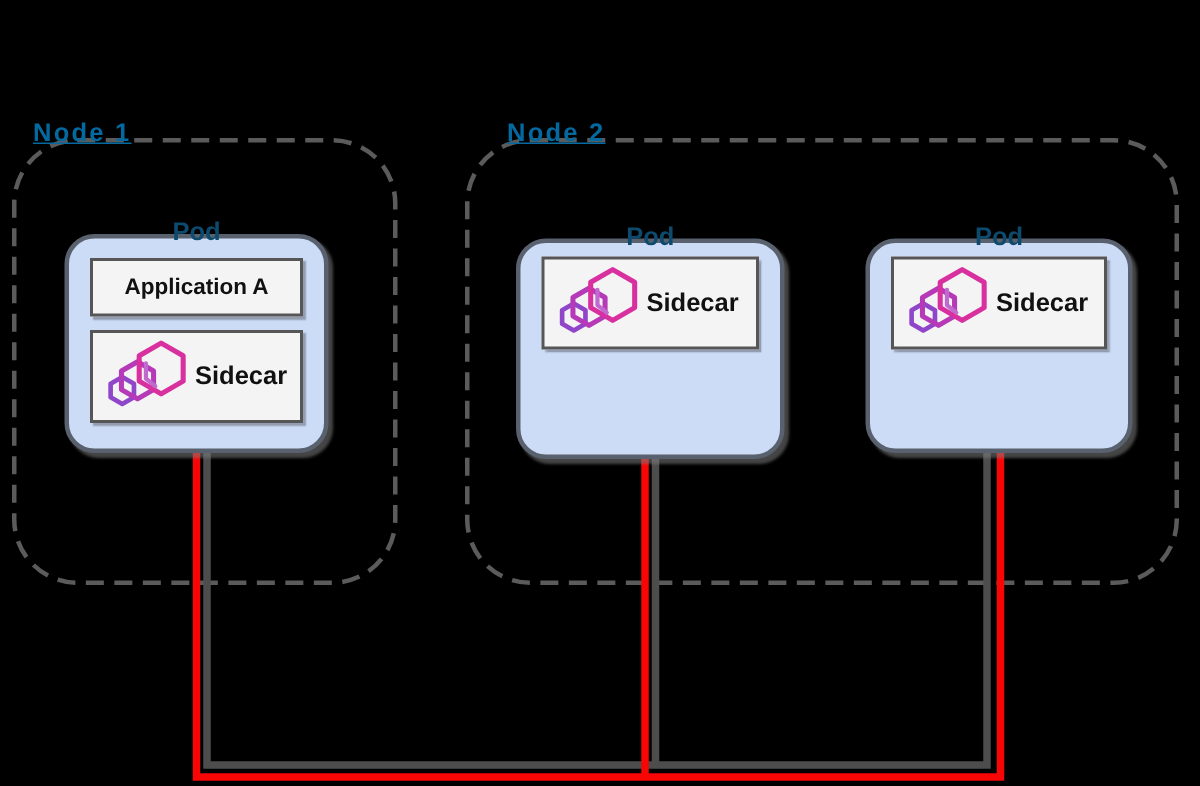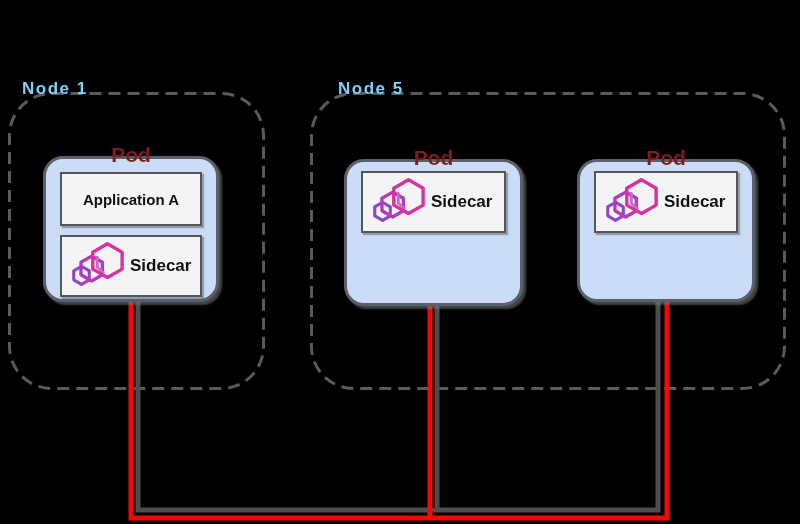--- a/index.html
+++ b/index.html
@@ -3,37 +3,37 @@
 <meta charset="utf-8">
 <style>
   html,body{margin:0;padding:0;background:#000;}
   .canvas{
     position:relative;width:800px;height:524px;background:#000;
     font-family:"Liberation Sans", sans-serif;overflow:hidden;
   }
   .overlay-svg{position:absolute;left:0;top:0;width:800px;height:524px;}
   .node-label{
     position:absolute;font-weight:bold;font-size:17px;line-height:17px;
-    color:#7dd3fc;letter-spacing:1.5px;white-space:nowrap;
+    color:#0369a1;letter-spacing:1.5px;white-space:nowrap;text-decoration:underline;
   }
   .pod{
     position:absolute;background:#cddcf6;border:3px solid #59616e;border-radius:20px;
     box-shadow:3px 3px 2px rgba(125,125,125,0.55);
     box-sizing:border-box;padding:0 14px;
   }
   .pod-label{
     position:absolute;left:0;right:0;text-align:center;top:-13px;height:17px;
-    font-weight:bold;font-size:21px;line-height:17px;color:#7f1d1d;
+    font-weight:bold;font-size:17px;line-height:17px;color:#0c4a6e;
   }
   .inner-box{
     background:#f4f4f4;border:2px solid #565656;box-sizing:border-box;
     box-shadow:2px 2px 1px rgba(40,40,50,0.35);
     display:flex;align-items:center;justify-content:center;
   }
-  .app-box{margin-top:13px;height:54px;}
+  .app-box{margin-top:13px;height:39px;}
   .app-label{font-weight:bold;font-size:15px;color:#111;}
   .sidecar-box{margin-top:9px;height:62px;justify-content:flex-start;}
   .sidecar-icon{margin-left:6px;flex:0 0 auto;}
   .sidecar-label{
     font-weight:bold;font-size:17px;color:#111;flex:1 1 auto;text-align:center;
     padding-right:14px;
   }
 </style>
 </head>
 <body>
@@ -44,21 +44,21 @@
 
     <rect x="9.5" y="93.5" width="254" height="295" rx="42" fill="none" stroke="#5b5b5b" stroke-width="3" stroke-dasharray="12 7"></rect>
     <rect x="311.5" y="93.5" width="473" height="295" rx="42" fill="none" stroke="#5b5b5b" stroke-width="3" stroke-dasharray="12 7"></rect>
 
     <path d="M138 301 L138 510 L658 510 L658 301 M437 304 L437 510" fill="none" stroke="#4d4d4d" stroke-width="5"></path>
 
     <path d="M131 301 L131 518 L667 518 L667 301 M430 304 L430 518" fill="none" stroke="#f80606" stroke-width="5"></path>
   </svg>
 
   <div class="node-label" style="left:22px;top:80px;">Node 1</div>
-  <div class="node-label" style="left:338px;top:80px;">Node 5</div>
+  <div class="node-label" style="left:338px;top:80px;">Node 2</div>
 
   <div class="pod" style="left:43px;top:156px;width:176px;height:146px;">
     <div class="pod-label">Pod</div>
     <div class="inner-box app-box">
       <span class="app-label">Application A</span>
     </div>
     <div class="inner-box sidecar-box">
       <svg class="sidecar-icon" width="62" height="54" viewBox="0 0 110 95" fill="none" stroke-linejoin="round" stroke-linecap="round">
         <path d="M24 48 L37.8 56 L37.8 72 L24 80 L10.2 72 L10.2 56 Z" stroke="#8f46c9" stroke-width="5.5"></path>
         <path d="M42 30 L61 41 L61 63 L42 74 L23 63 L23 41 Z" stroke="#b63ab8" stroke-width="6"></path>

